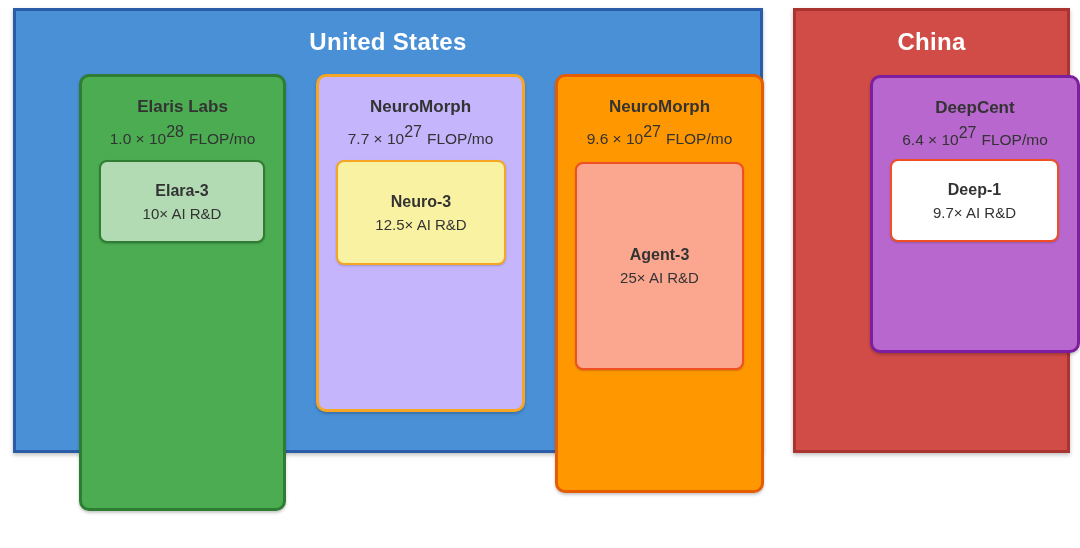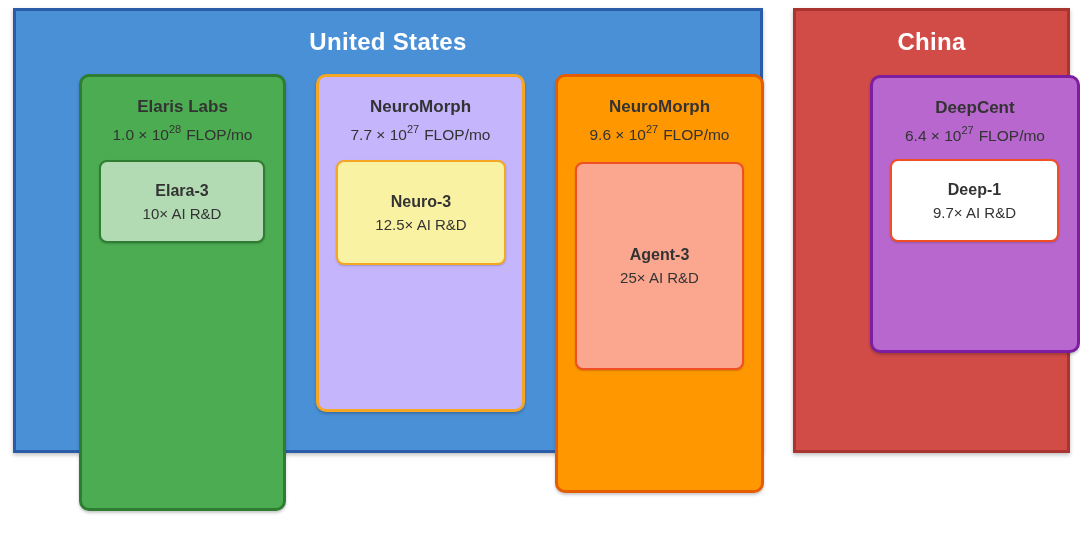--- a/index.html
+++ b/index.html
@@ -60,21 +60,21 @@
     font-size: 17px;
     font-weight: 700;
     color: #333333;
   }
   .lab-flop {
     margin-top: 7px;
     font-size: 15.5px;
     color: #333333;
   }
   .lab-flop sup {
-    font-size: 11px;
+    font-size: 16px;
     position: relative;
     top: -1px;
   }
   .lab-flop .unit { margin-left: 0.32em; text-align: right; }
 
   .model {
     position: absolute;
     border-radius: 8px;
     border: 2px solid;
     display: flex;

